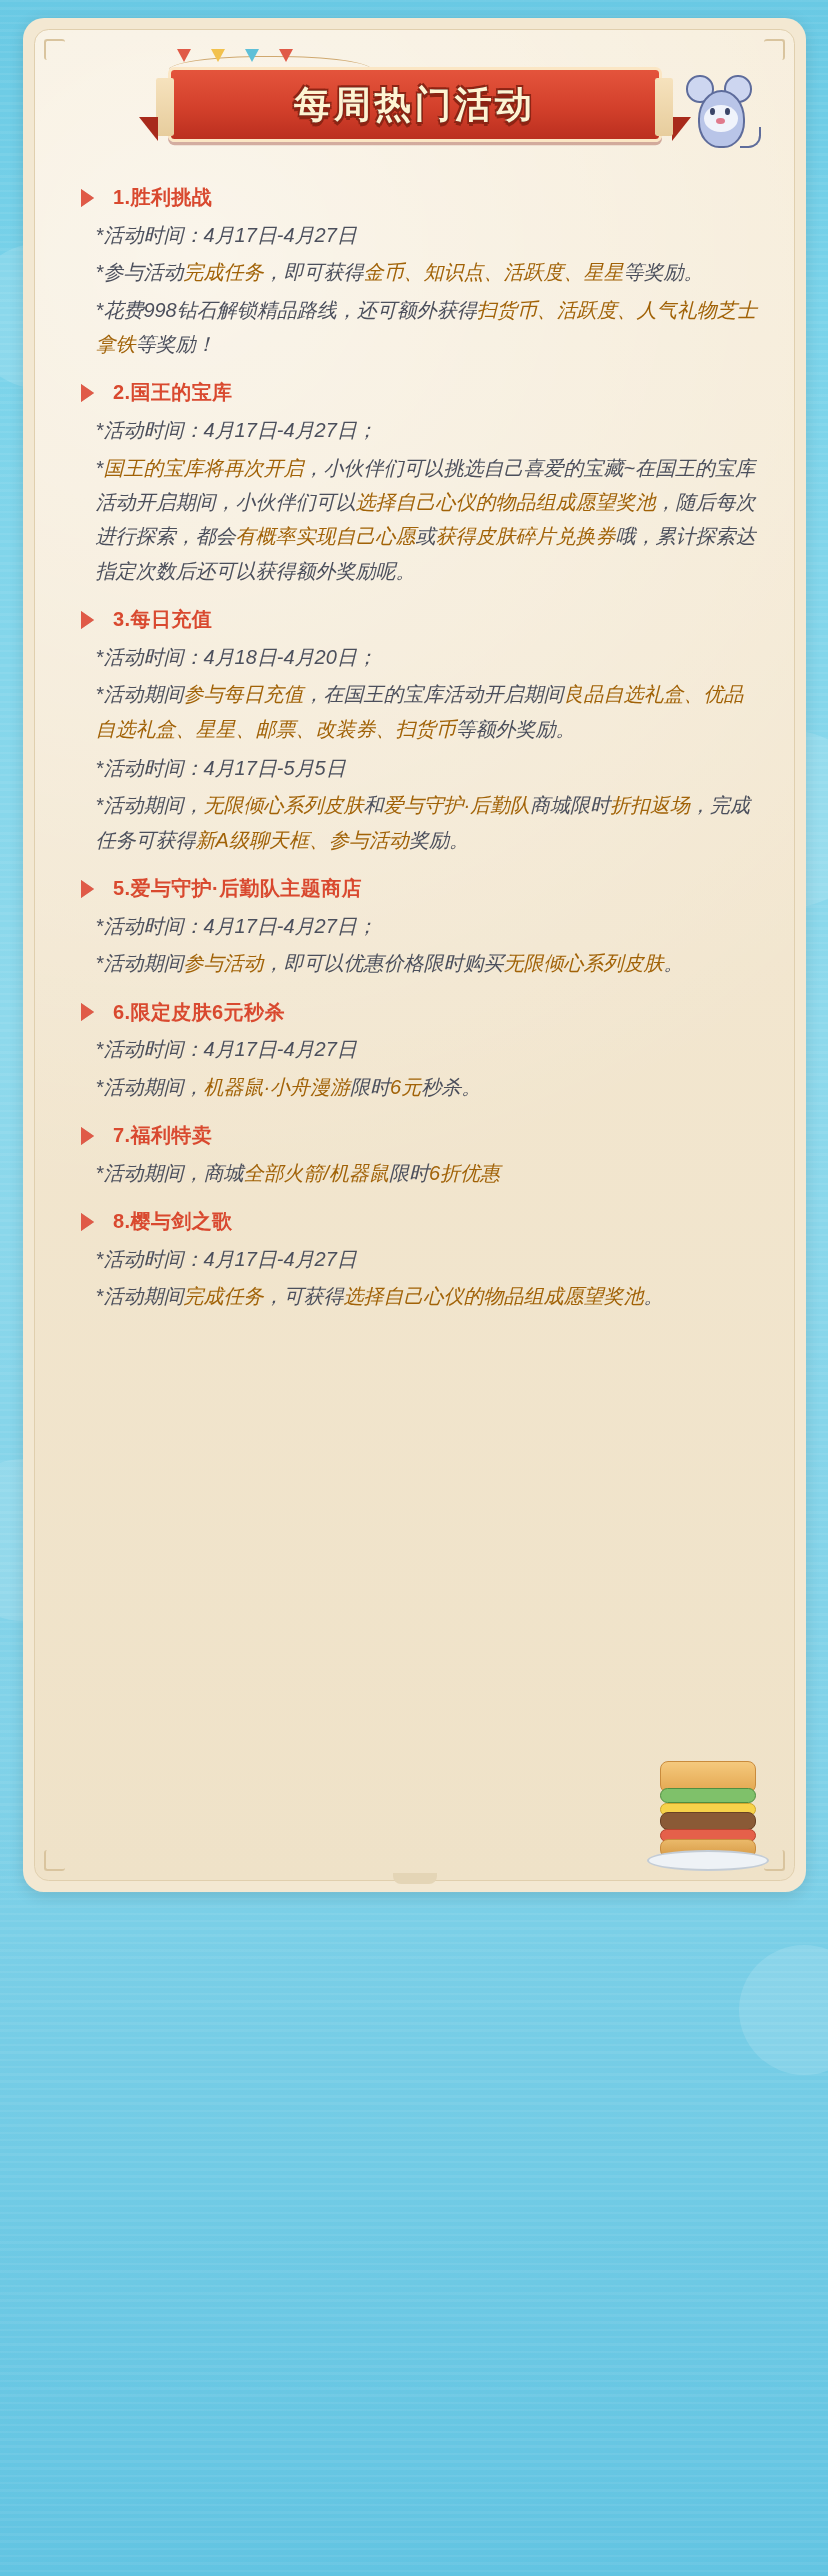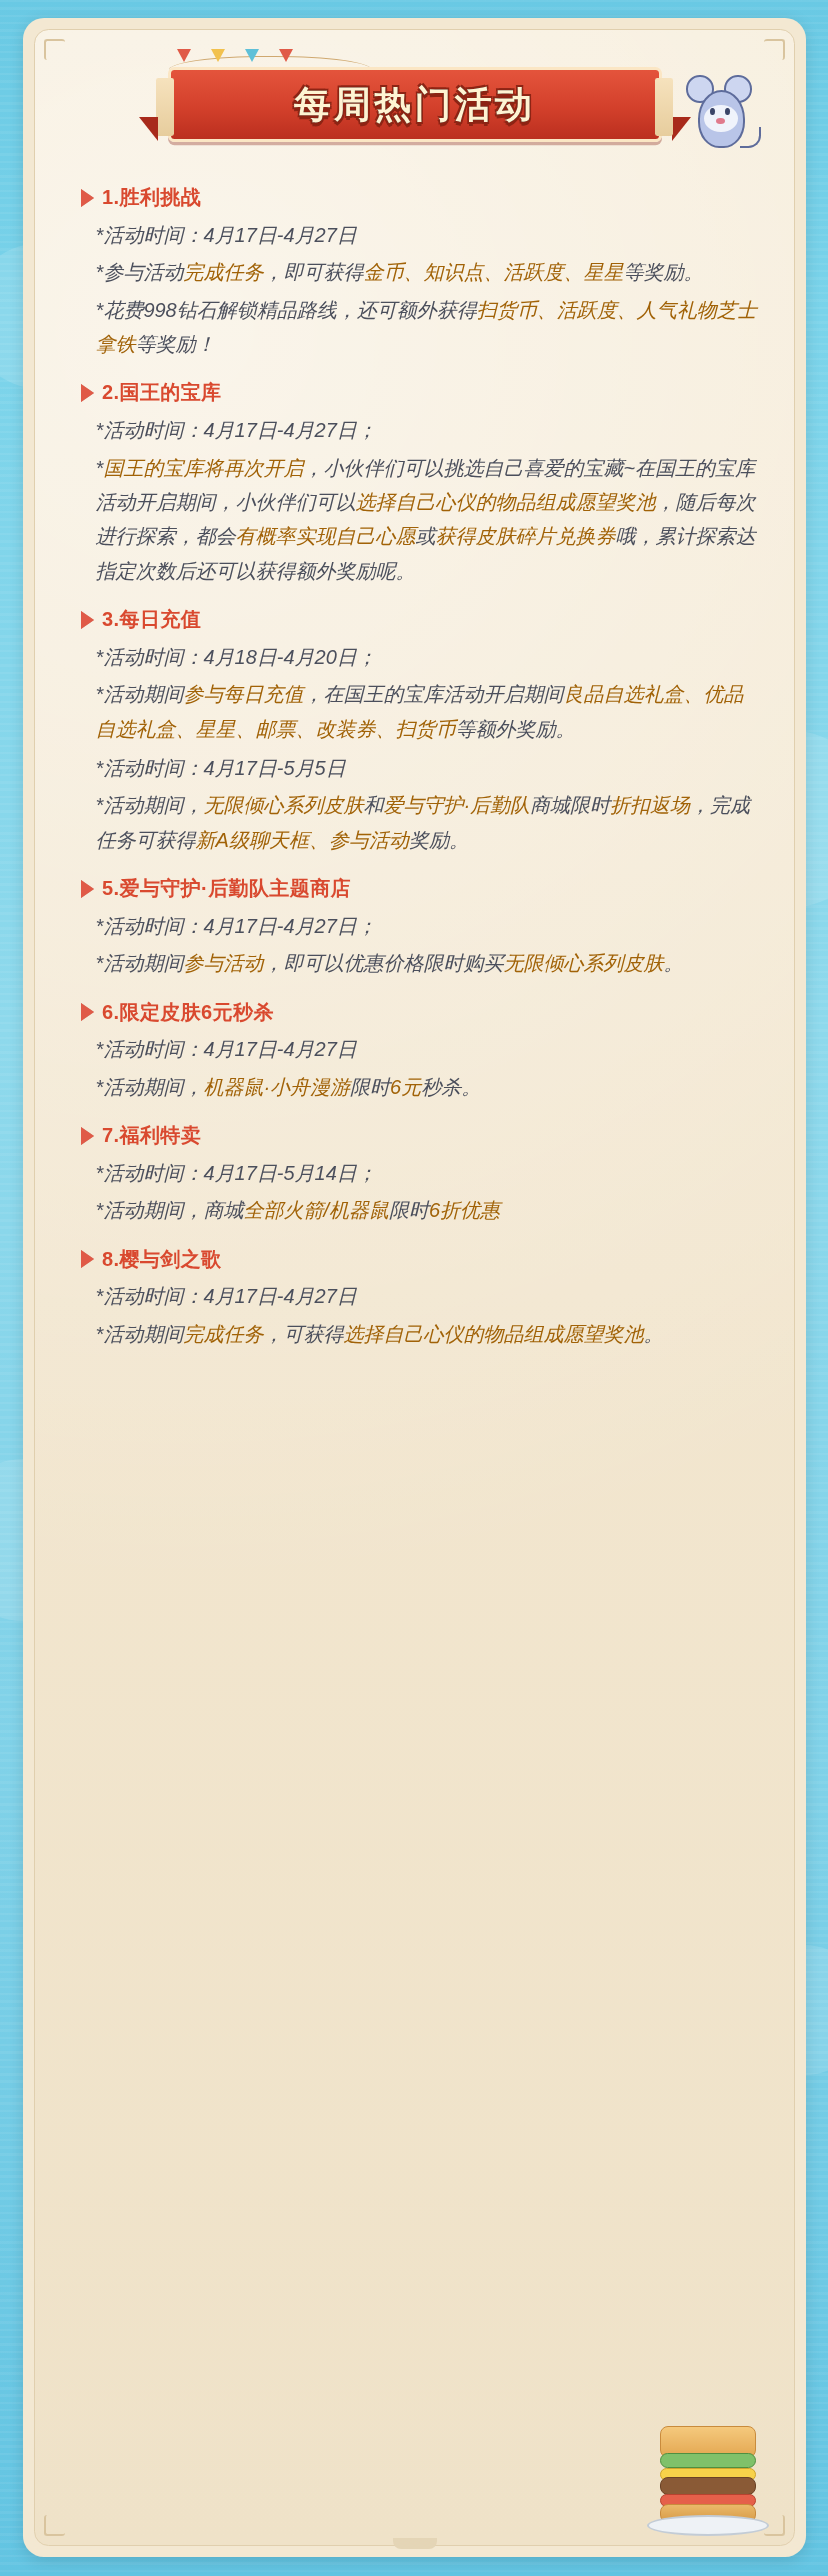--- a/index.html
+++ b/index.html
@@ -23,21 +23,21 @@
     position: absolute;
     border-radius: 50%;
     background: rgba(255,255,255,0.13);
   }
 
   .card {
     position: absolute;
     left: 23px;
     top: 18px;
     width: 783px;
-    height: 2539px;
+    height: 1874px;
     background: #f3e8d2;
     border-radius: 21px;
     box-shadow: 0 3.2px 14.6px rgba(0,0,0,0.12);
     overflow: hidden;
   }
   .card-inner {
     position: absolute;
     left: 11.3px; top: 11.3px; right: 11.3px; bottom: 11.3px;
     border: 1.6px solid #e0cfae;
     border-radius: 14.6px;
@@ -187,21 +187,21 @@
   .content {
     position: absolute;
     left: 58px;
     right: 47px;
     top: 148px;
   }
   .section { margin-bottom: 4.9px; }
   .sec-head {
     display: flex;
     align-items: center;
-    gap: 8px;
+    gap: 19px;
     margin: 18px 0 6.5px 0;
   }
   .pin {
     width: 0; height: 0;
     border-left: 13.8px solid #e05a47;
     border-top: 9px solid transparent;
     border-bottom: 9px solid transparent;
     flex: 0 0 auto;
     filter: drop-shadow(0 0.8px 0 rgba(150,50,35,0.5));
   }
@@ -368,21 +368,20 @@
             <span class="sec-title">6.限定皮肤6元秒杀</span>
           </div>
           <p class="line"><span class="">*活动时间：</span><span class="">4月17日-4月27日</span></p>
           <p class="line"><span class="">*活动期间，</span><span class="hl">机器鼠·小舟漫游</span><span class="">限时</span><span class="hl">6元</span><span class="">秒杀。</span></p>
         </div>
         <div class="section">
           <div class="sec-head">
             <span class="pin"></span>
             <span class="sec-title">7.福利特卖</span>
           </div>
-          <p class="line"><span class="">*活动时间：</span><span class="">4月17日-5月14日；</span></p>
           <p class="line"><span class="">*活动期间，商城</span><span class="hl">全部火箭/机器鼠</span><span class="">限时</span><span class="hl">6折优惠</span></p>
         </div>
         <div class="section">
           <div class="sec-head">
             <span class="pin"></span>
             <span class="sec-title">8.樱与剑之歌</span>
           </div>
           <p class="line"><span class="">*活动时间：</span><span class="">4月17日-4月27日</span></p>
           <p class="line"><span class="">*活动期间</span><span class="hl">完成任务</span><span class="">，可获得</span><span class="hl">选择自己心仪的物品组成愿望奖池</span><span class="">。</span></p>
         </div>

